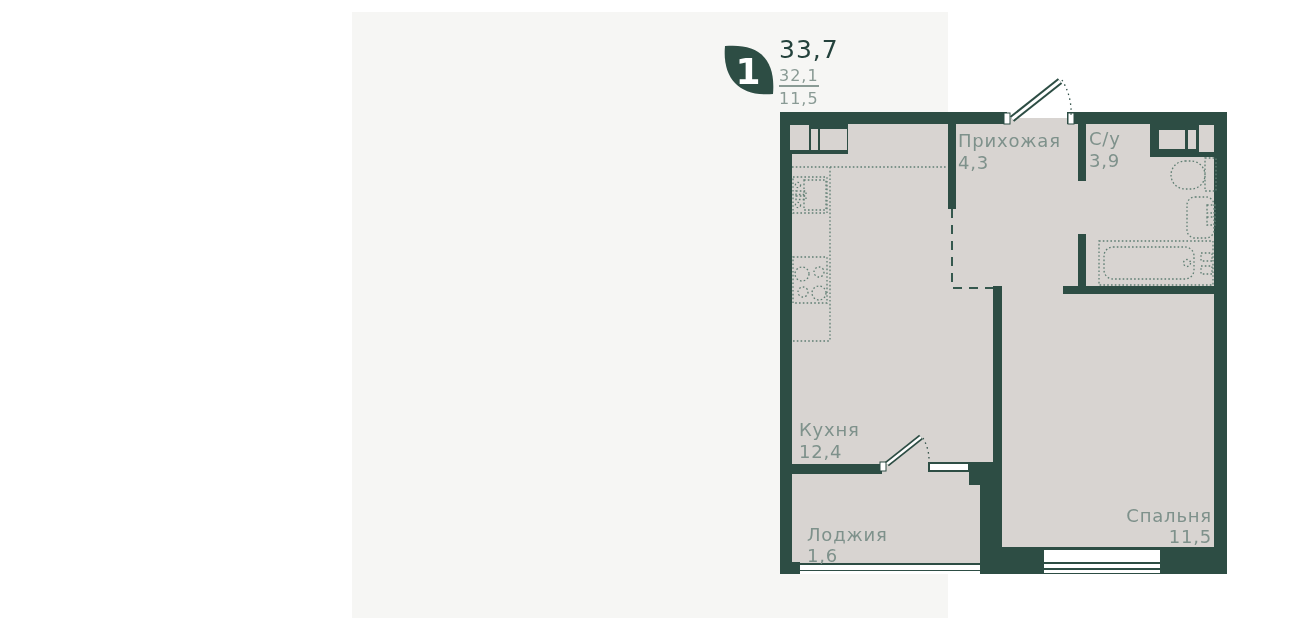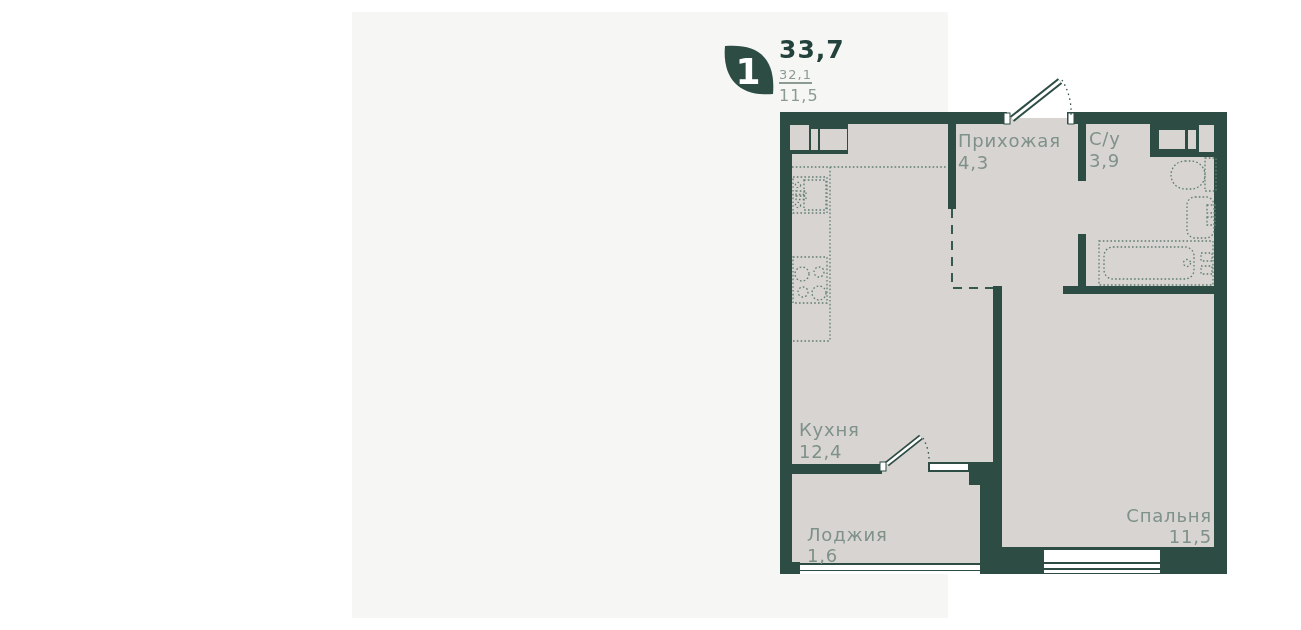--- a/index.html
+++ b/index.html
@@ -2,22 +2,22 @@
 <html><head>
 <meta charset="utf-8">
 <style>
   html,body{margin:0;padding:0;background:#ffffff;width:1301px;height:630px;overflow:hidden;
     font-family:"DejaVu Sans", "Liberation Sans", sans-serif;}
   .page{position:relative;width:1301px;height:630px;background:#ffffff;}
   .card{position:absolute;left:352px;top:12px;width:596px;height:606px;background:#f6f6f4;}
   .leaf-badge{position:absolute;left:369px;top:30px;width:56px;height:56px;}
   .leaf-badge svg{display:block;}
   .stats{position:absolute;left:427px;top:25px;line-height:1;}
-  .stat-total{font-size:25px;font-weight:bold;color:#24423c;letter-spacing:1px;}
-  .stat-living{display:inline-block;margin-top:6px;font-size:13px;color:#8a9b95;
+  .stat-total{font-size:25px;font-weight:normal;color:#24423c;letter-spacing:1px;}
+  .stat-living{display:inline-block;margin-top:6px;font-size:16px;color:#8a9b95;
     border-bottom:2px solid #8a9b95;padding-bottom:1px;letter-spacing:1px;}
   .stat-room{margin-top:4px;font-size:16px;color:#8a9b95;letter-spacing:1px;}
   .plan-svg{position:absolute;left:352px;top:12px;width:596px;height:606px;}
   .room-label{font-size:18px;fill:#7e918b;letter-spacing:0.8px;}
   .wall{fill:#2d4d44;}
   .floor{fill:#d8d4d1;}
   .fixture{fill:none;stroke:#5f7e73;stroke-width:1.3;stroke-dasharray:1.6 2.2;}
   .zone-dash{fill:none;stroke:#35584e;stroke-width:2;stroke-dasharray:9 7;}
   .door-dark{stroke:#2d4d44;stroke-width:7;fill:none;}
   .door-white{stroke:#ffffff;stroke-width:3;fill:none;}

